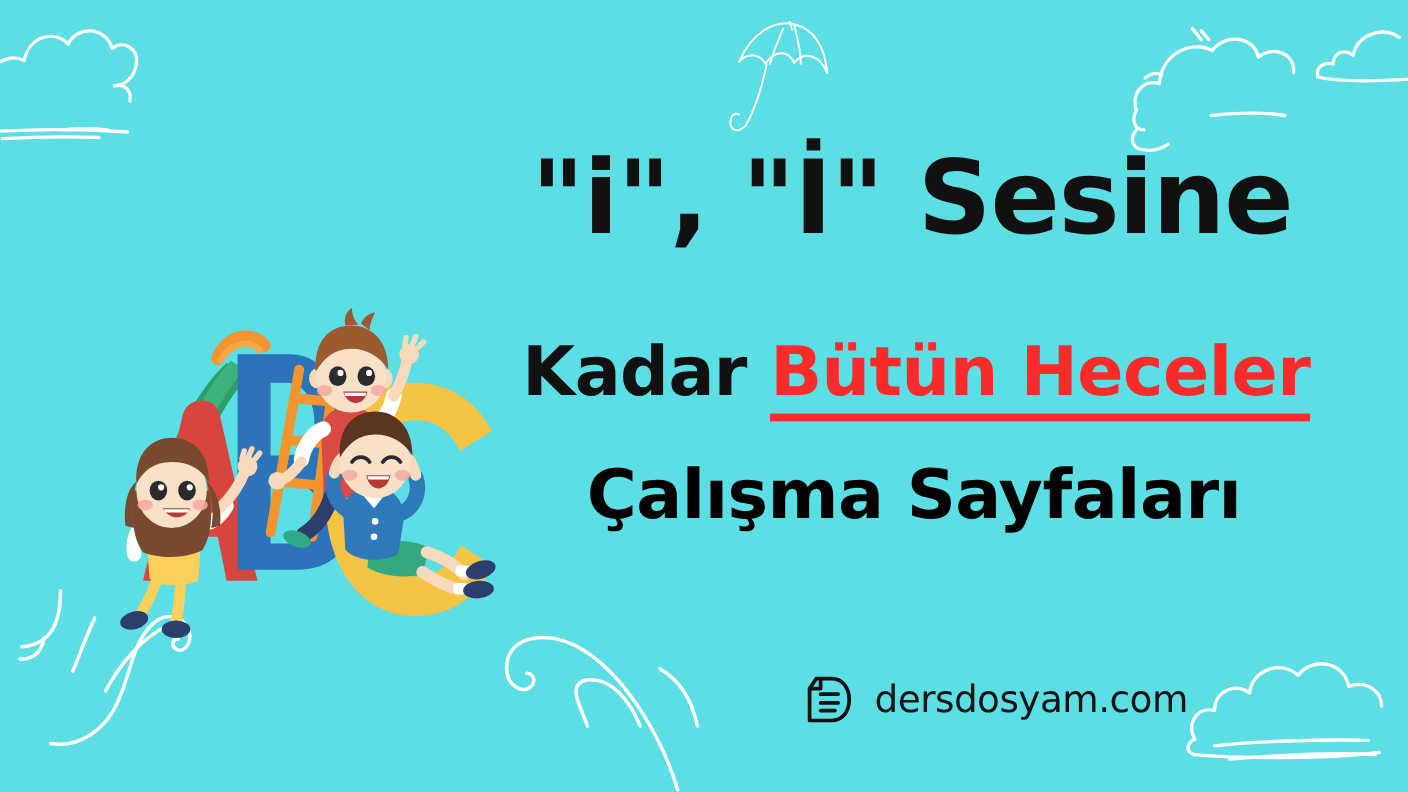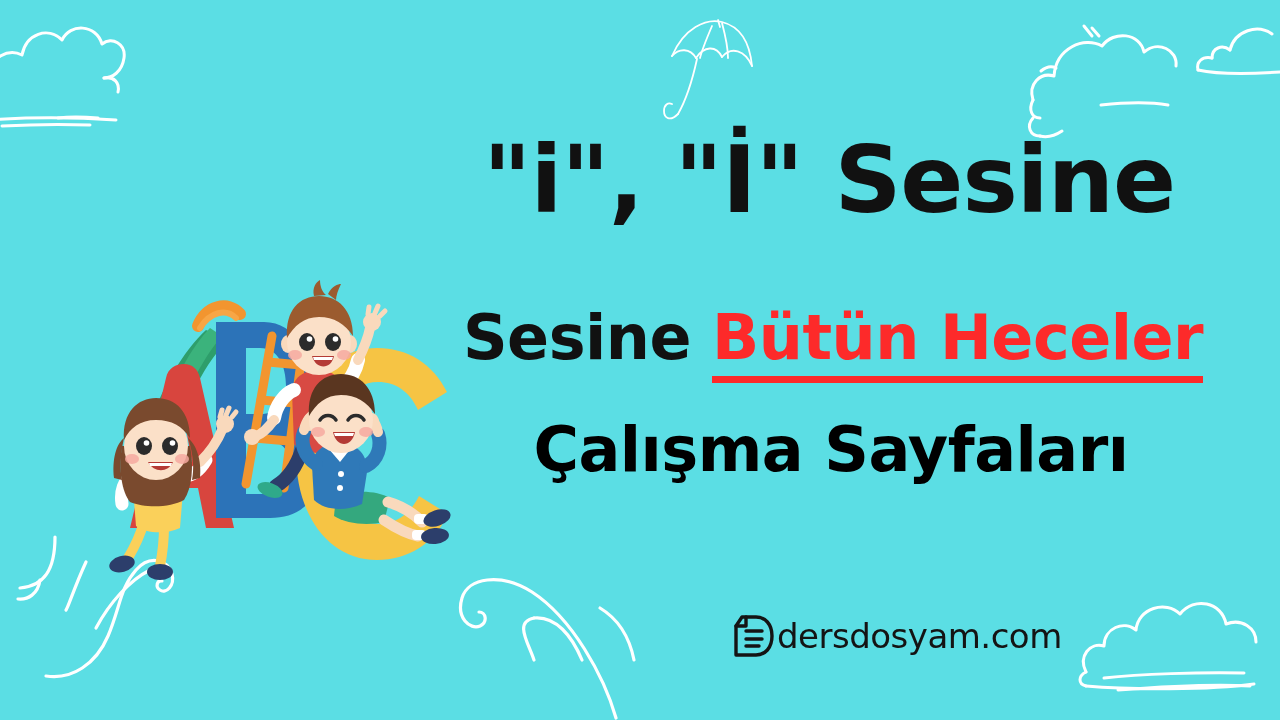--- a/index.html
+++ b/index.html
@@ -79,21 +79,21 @@
     margin-top:40px;
     margin-left:22px;
   }
 
   
   .watermark {
     position:absolute;
     left:727px; top:612px;
     display:flex;
     align-items:center;
-    gap:2px;
+    gap:20px;
   }
   .wm-icon { width:48px; height:48px; display:block; }
   .wm-text {
     font-family:"DejaVu Sans", sans-serif;
     font-weight:400;
     font-size:34px;
     letter-spacing:-0.5px;
     color:#141414;
     white-space:nowrap;
   }
@@ -340,21 +340,21 @@
 
         <path d="M 245 162 C 248 178 264 178 267 162 Z" fill="#B43A35"></path>
         <path d="M 246 163 L 266 163 L 265 166 L 247 166 Z" fill="#FFFFFF"></path>
       </g>
 
     </g>
   </svg>
 
   <div class="textblock">
     <div class="line-1">"i", "İ" Sesine</div>
-    <div class="line-2"><span>Sesine </span><span class="hl">Bütün Heceler</span></div>
+    <div class="line-2"><span>Kadar </span><span class="hl">Bütün Heceler</span></div>
     <div class="line-3">Çalışma Sayfaları</div>
   </div>
 
   <div class="watermark">
     <svg class="wm-icon" viewBox="0 0 48 48" xmlns="http://www.w3.org/2000/svg" fill="none" stroke="#141414" stroke-width="3.4" stroke-linecap="round" stroke-linejoin="round">
       <path d="M 15 5 L 29 5 C 38 5 45 12 45 24 C 45 36 38 43 29 43 L 9 43 L 9 14 Z"></path>
       <path d="M 9 14 L 19 14 L 19 5"></path>
       <path d="M 19 19 L 35 19"></path>
       <path d="M 19 27 L 35 27"></path>
       <path d="M 19 34 L 32 34"></path>

